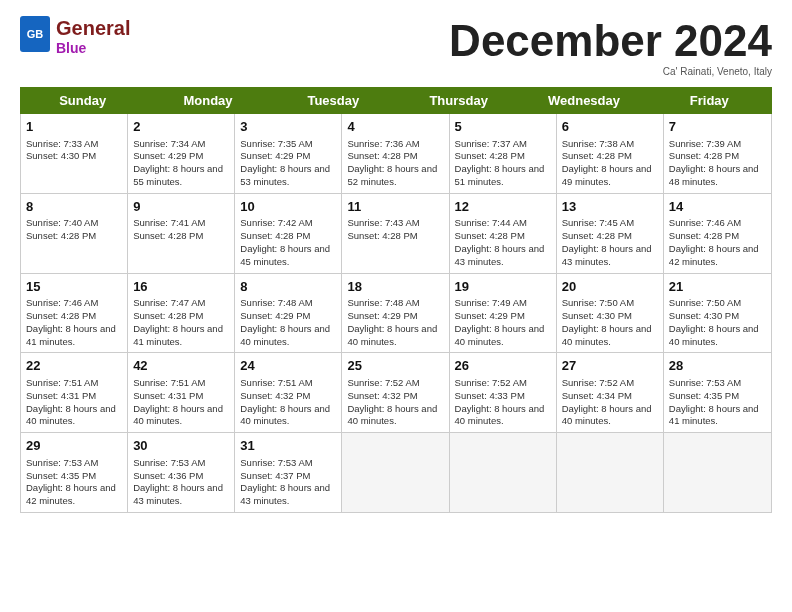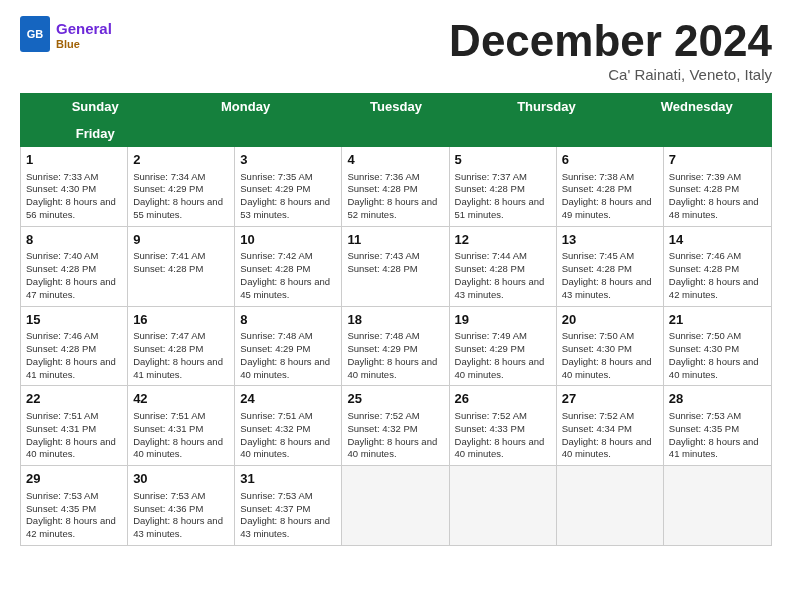--- a/index.html
+++ b/index.html
@@ -29,32 +29,32 @@
     }
     .title-block {
       text-align: right;
     }
     .month-title {
       font-size: 44px;
       font-weight: bold;
       color: #222;
     }
     .location {
-      font-size: 15px;
+      font-size: 10px;
       color: #555;
     }
     .calendar {
       flex: 1;
       display: flex;
       flex-direction: column;
     }
     .cal-header {
       display: grid;
-      grid-template-columns: repeat(5, 1fr);
-      background: #15803d;
+      grid-template-columns: repeat(6, 1fr);
+      background: #4d7c0f;
     }
     .cal-header-cell {
       color: #fff;
       font-size: 13px;
       font-weight: bold;
       text-align: center;
       padding: 6px 4px;
     }
     .cal-row {
       display: grid;
@@ -99,22 +99,22 @@
 <div class="page">
   <div class="header">
     <div class="logo">
       <div>
         <svg width="30" height="36" viewBox="0 0 30 36">
           <rect x="0" y="0" width="30" height="36" rx="3" fill="#1565C0"></rect>
           <text x="15" y="22" text-anchor="middle" fill="white" font-size="11" font-weight="bold" font-family="Arial">GB</text>
         </svg>
       </div>
       <div style="margin-left:6px;">
-        <div style="font-size:15px;font-weight:bold;color:#6d28d9;line-height:1.2;">General</div>
-        <div style="font-size:11px;font-weight:bold;color:#a16207;line-height:1.2;">Blue</div>
+        <div style="font-size:20px;font-weight:bold;color:#7f1d1d;line-height:1.2;">General</div>
+        <div style="font-size:14px;font-weight:bold;color:#a21caf;line-height:1.2;">Blue</div>
       </div>
     </div>
     <div class="title-block">
       <div class="month-title">December 2024</div>
       <div class="location">Ca' Rainati, Veneto, Italy</div>
     </div>
   </div>
 
   <div class="calendar">
     <div class="cal-header">
@@ -125,21 +125,20 @@
       <div class="cal-header-cell">Wednesday</div>
       <div class="cal-header-cell">Friday</div>
     </div>
     <div class="cal-body-wrapper">
 
       <div class="cal-row">
         <div class="cal-cell">
           <div class="day-num">1</div>
           <div>Sunrise: 7:33 AM</div>
           <div>Sunset: 4:30 PM</div>
-          <div>Daylight: 8 hours and 56 minutes.</div>
         </div>
         <div class="cal-cell">
           <div class="day-num">2</div>
           <div>Sunrise: 7:34 AM</div>
           <div>Sunset: 4:29 PM</div>
           <div>Daylight: 8 hours and 55 minutes.</div>
         </div>
         <div class="cal-cell">
           <div class="day-num">3</div>
           <div>Sunrise: 7:35 AM</div>
@@ -170,21 +169,20 @@
           <div>Sunset: 4:28 PM</div>
           <div>Daylight: 8 hours and 48 minutes.</div>
         </div>
       </div>
 
       <div class="cal-row">
         <div class="cal-cell">
           <div class="day-num">8</div>
           <div>Sunrise: 7:40 AM</div>
           <div>Sunset: 4:28 PM</div>
-          <div>Daylight: 8 hours and 47 minutes.</div>
         </div>
         <div class="cal-cell">
           <div class="day-num">9</div>
           <div>Sunrise: 7:41 AM</div>
           <div>Sunset: 4:28 PM</div>
         </div>
         <div class="cal-cell">
           <div class="day-num">10</div>
           <div>Sunrise: 7:42 AM</div>
           <div>Sunset: 4:28 PM</div>

